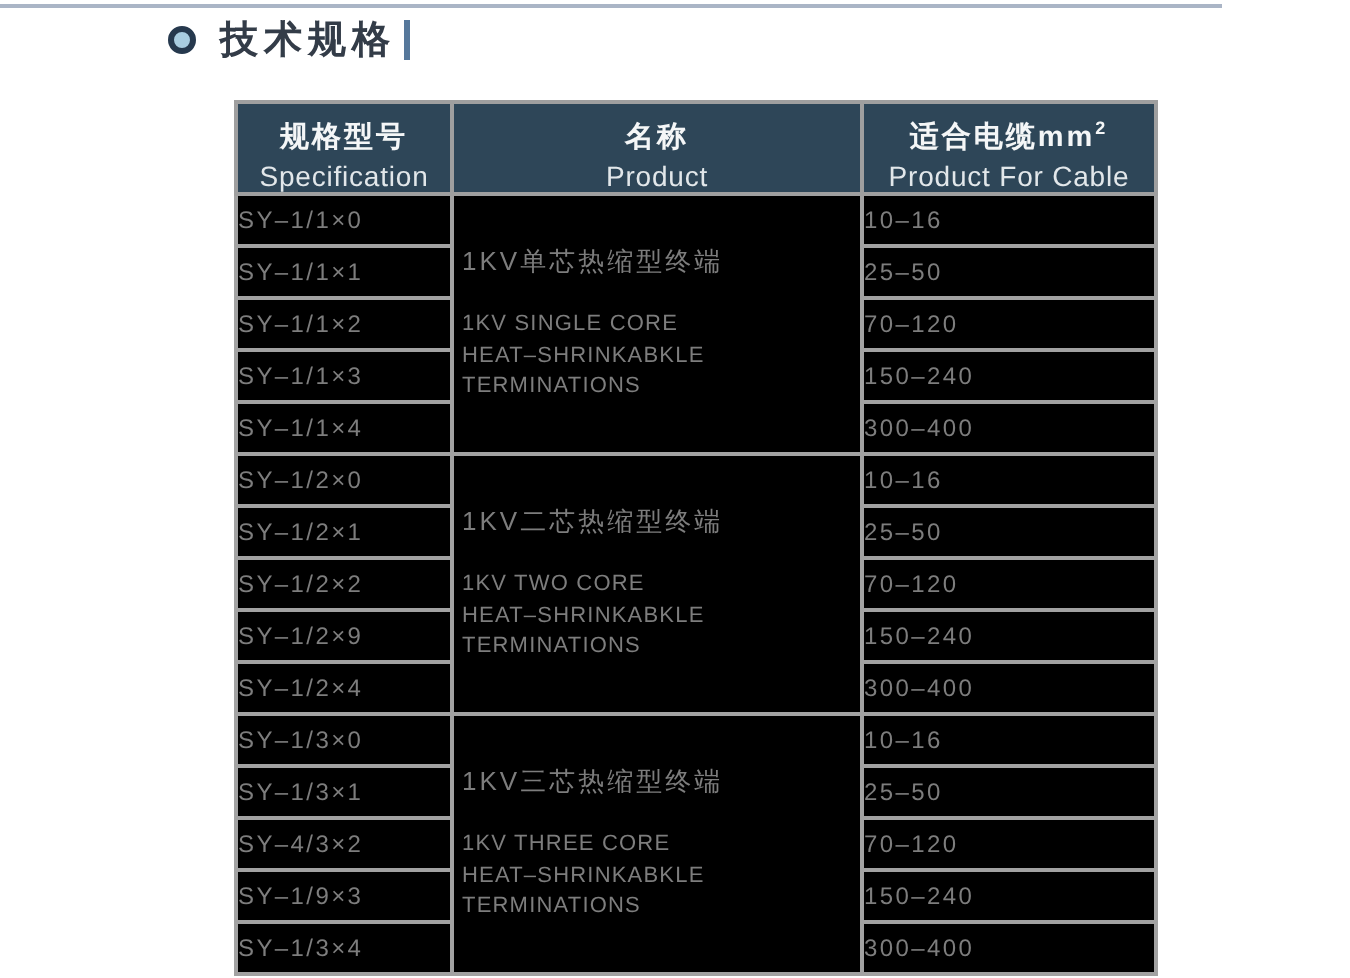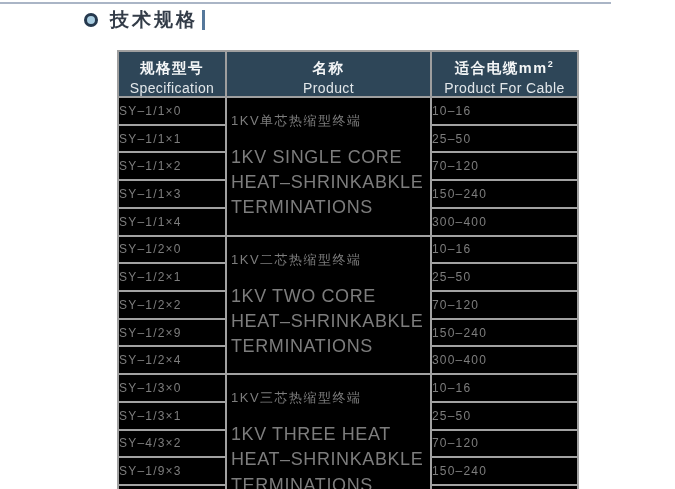--- a/index.html
+++ b/index.html
@@ -95,21 +95,21 @@
     padding: 0;
   }
   td.product-cell { padding: 14px 4px; }
   .prod-zh {
     font-size: 13px;
     letter-spacing: 1.5px;
     margin-bottom: 15px;
     color: #7d7d7d;
   }
   .prod-en div {
-    font-size: 18px;
+    font-size: 11px;
     line-height: 1.4;
     letter-spacing: 0.6px;
     color: #7d7d7d;
   }
 </style>
 </head>
 <body>
 
 <div class="page">
 
@@ -201,21 +201,21 @@
       <tr>
         <td>SY–1/2×4</td>
         <td>300–400</td>
       </tr>
 
       <tr>
         <td>SY–1/3×0</td>
         <td class="product-cell" rowspan="5">
           <div class="prod-zh">1KV三芯热缩型终端</div>
           <div class="prod-en">
-            <div>1KV THREE HEAT</div>
+            <div>1KV THREE CORE</div>
             <div>HEAT–SHRINKABKLE</div>
             <div>TERMINATIONS</div>
           </div>
         </td>
         <td>10–16</td>
       </tr>
       <tr>
         <td>SY–1/3×1</td>
         <td>25–50</td>
       </tr>

